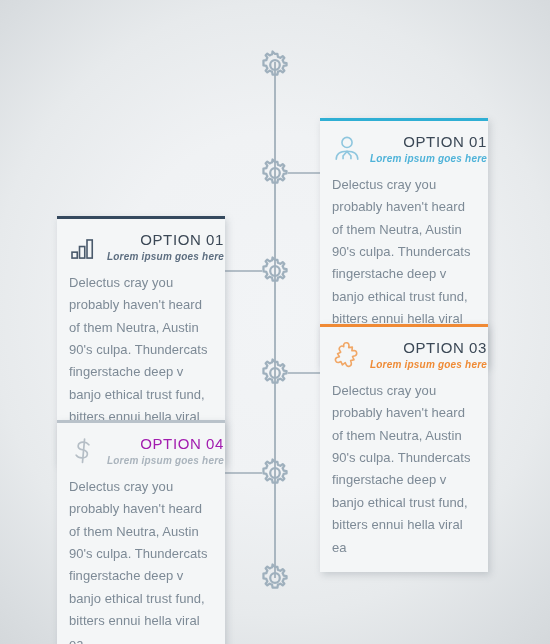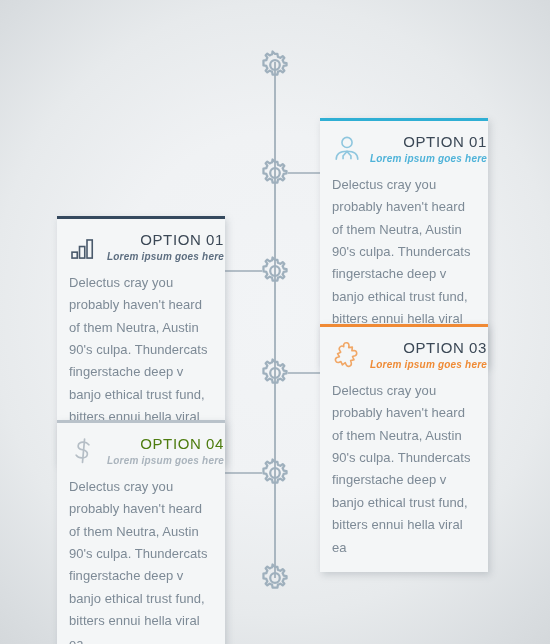--- a/index.html
+++ b/index.html
@@ -224,21 +224,21 @@
         <div class="card-top" style="background: rgb(185, 194, 202);"></div>
         <div class="card-inner">
           <div class="card-head">
             <div class="card-icon">
               <svg viewBox="0 0 32 32" fill="none" stroke="#b5bec6" stroke-width="1.8" stroke-linecap="round">
                 <path d="M21.2 9.4 q-2.4-3.0 -6.2-2.8 -4.6 0.2 -5.2 3.6 -0.6 3.4 4.6 4.5 5.6 1.2 5.2 4.8 -0.4 3.8 -5.6 3.9 -4.2 0.1 -6.4-3.0"></path>
                 <path d="M16.6 3.4 L14.4 28.2"></path>
               </svg>
             </div>
             <div class="card-titles">
-              <div class="card-title" style="color: #4d7c0f;">OPTION 04</div>
+              <div class="card-title" style="color: #a21caf;">OPTION 04</div>
               <div class="card-sub" style="color: rgb(170, 180, 189);">Lorem ipsum goes here</div>
             </div>
           </div>
           <div class="card-body" style="color: rgb(125, 138, 150);">Delectus cray you probably haven't heard of them Neutra, Austin 90's culpa. Thundercats fingerstache deep v banjo ethical trust fund, bitters ennui hella viral ea</div>
         </div>
       </div>
     </div>
 
 </div>
 

